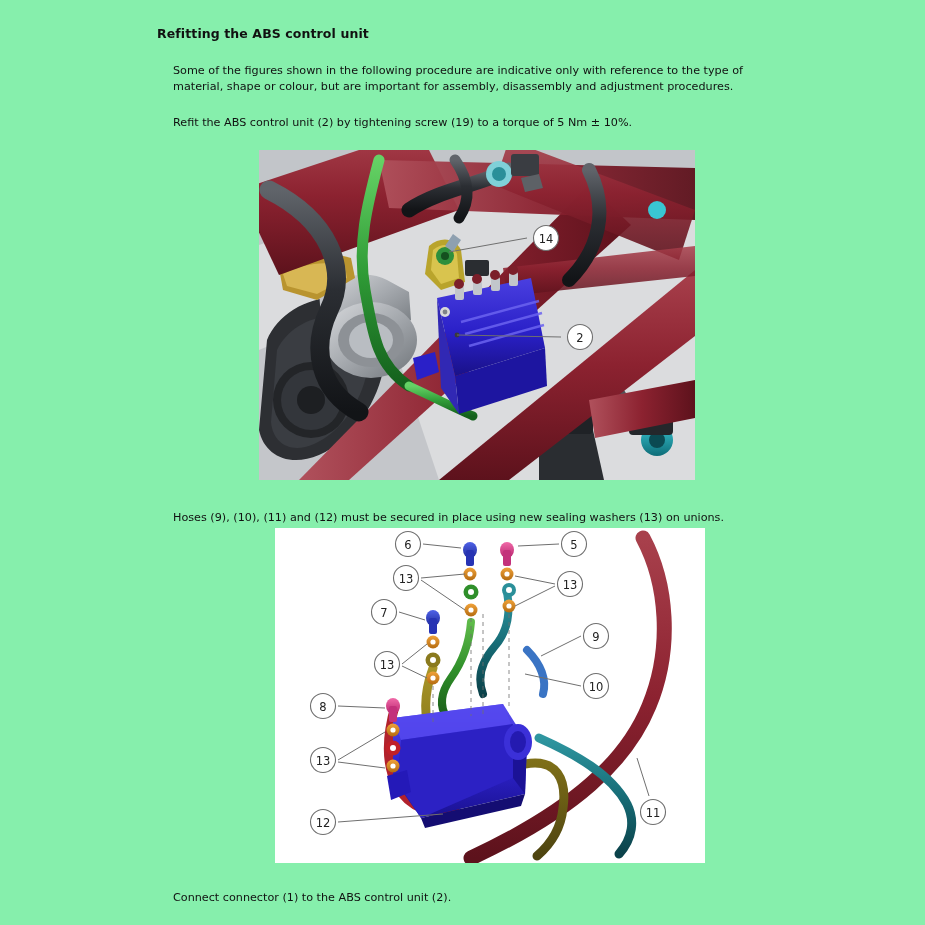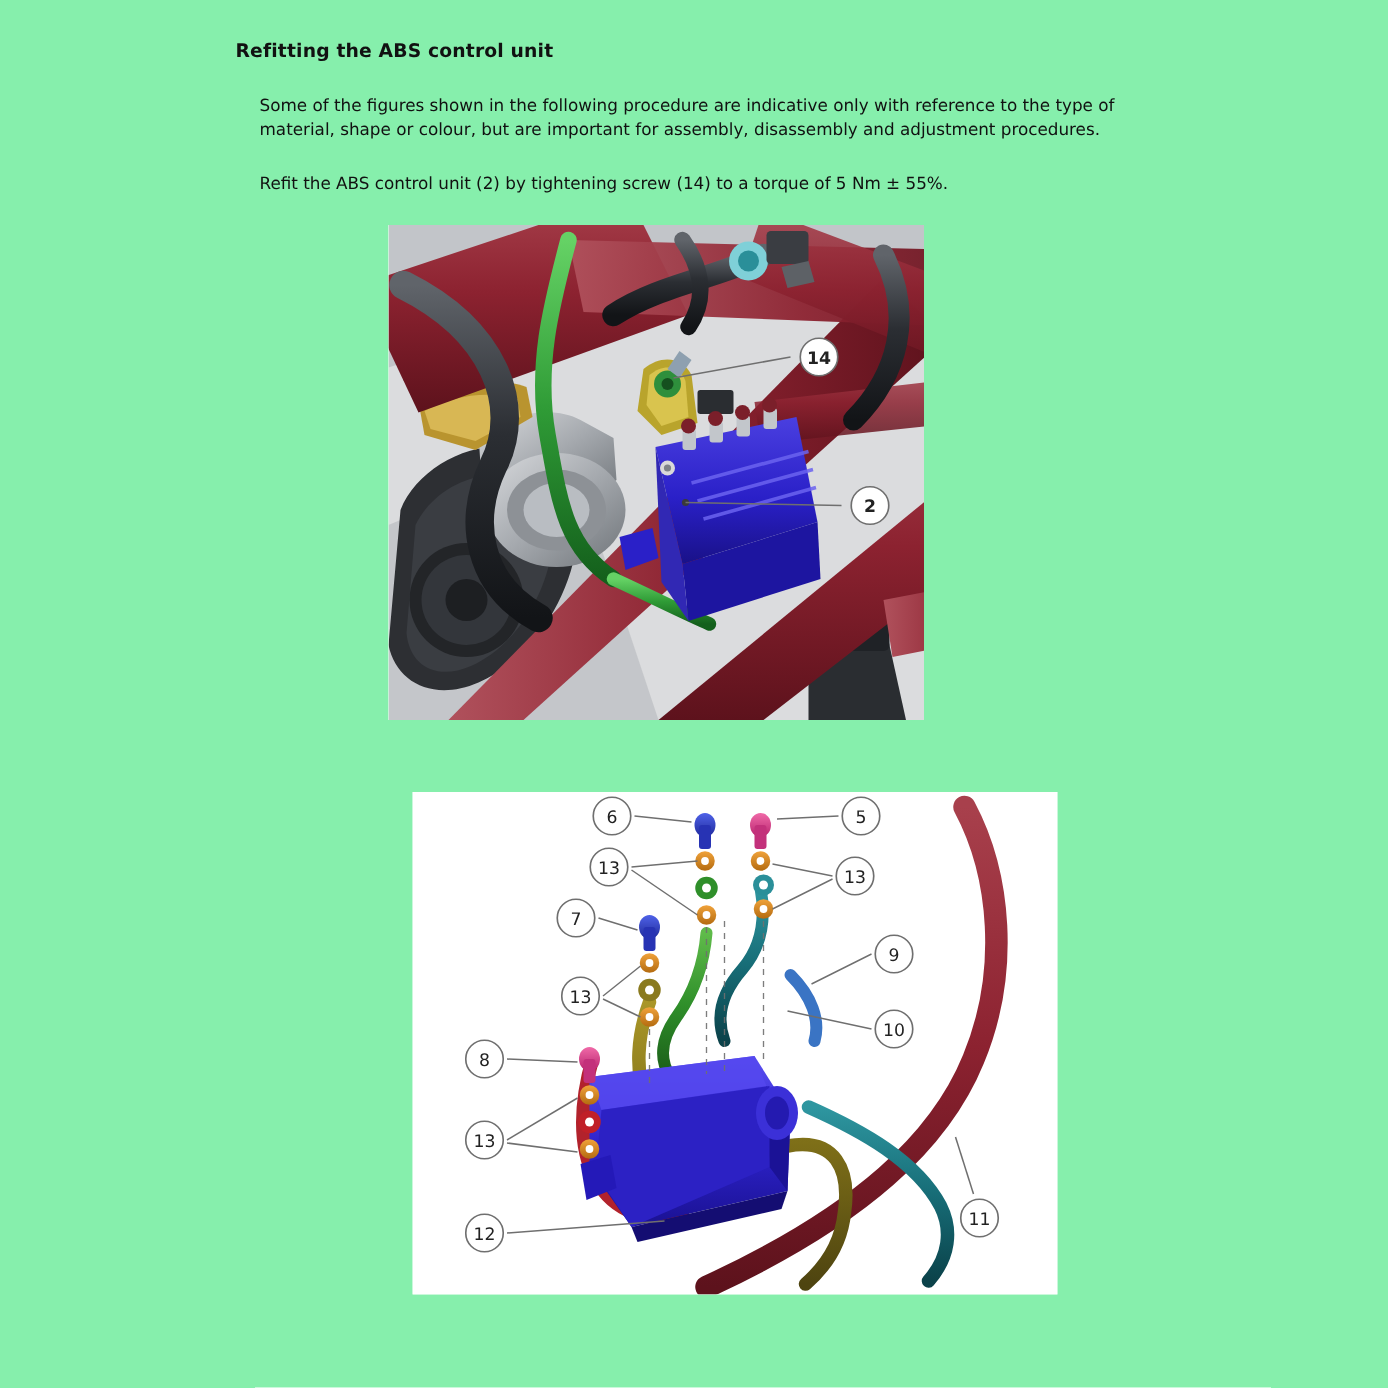--- a/index.html
+++ b/index.html
@@ -72,25 +72,24 @@
     margin: 16px;
   }
   .para.gap-top { margin-top: 20px; }
   .para.tight { margin-top: 0; }
 
   
   .fig1 {
     position: absolute;
     left: 259px;
     top: 150px;
-    width: 357px;
+    width: 436px;
     height: 330px;
     overflow: hidden;
     background: #ffffff;
-    font-weight: bold;
   }
   .fig2 {
     position: absolute;
     left: 275px;
     top: 528px;
     width: 430px;
     height: 335px;
     overflow: hidden;
     background: #ffffff;
   }
@@ -117,21 +116,21 @@
 </head>
 <body>
 
 <div class="page">
 
   <div class="content">
     <h1 class="doc-title">Refitting the ABS control unit</h1>
 
     <p class="para">Some of the figures shown in the following procedure are indicative only with reference to the type of material, shape or colour, but are important for assembly, disassembly and adjustment procedures.</p>
 
-    <p class="para gap-top">Refit the ABS control unit (2) by tightening screw (14) to a torque of 5 Nm ± 55%.</p>
+    <p class="para gap-top">Refit the ABS control unit (2) by tightening screw (19) to a torque of 5 Nm ± 10%.</p>
   </div>
 
   <div class="fig1">
     <svg width="436" height="330" viewBox="0 0 436 330">
       <defs>
         <linearGradient id="tubeRed" x1="0" y1="0" x2="0" y2="1">
           <stop offset="0%" stop-color="#a8404c"></stop>
           <stop offset="45%" stop-color="#8c2230"></stop>
           <stop offset="100%" stop-color="#5d121c"></stop>
         </linearGradient>
@@ -269,20 +268,21 @@
 
         <circle class="dot" cx="198" cy="185" r="2.4"></circle>
         <line class="leader" x1="198" y1="185" x2="302" y2="187"></line>
         <circle class="callout-circle" cx="321" cy="187" r="12.5"></circle>
         <text class="callout-text" x="321" y="187.5">2</text>
       </g>
     </svg>
   </div>
 
   <div style="position:absolute; left:157px; top:494px; width:640px;">
+    <p class="para">Hoses (9), (10), (11) and (12) must be secured in place using new sealing washers (13) on unions.</p>
   </div>
 
   <div class="fig2">
     <svg width="430" height="335" viewBox="0 0 430 335">
       <defs>
         <linearGradient id="f2blue" x1="0" y1="0" x2="0" y2="1">
           <stop offset="0%" stop-color="#5a4ff0"></stop>
           <stop offset="50%" stop-color="#2f24cf"></stop>
           <stop offset="100%" stop-color="#1a1192"></stop>
         </linearGradient>
@@ -448,14 +448,17 @@
       <line class="leader" x1="374" y1="268" x2="362" y2="230"></line>
       <circle class="callout-circle" cx="378" cy="284" r="12.5"></circle>
       <text class="callout-text" x="378" y="284.5">11</text>
 
       <line class="leader" x1="63" y1="294" x2="168" y2="286"></line>
       <circle class="callout-circle" cx="48" cy="294" r="12.5"></circle>
       <text class="callout-text" x="48" y="294.5">12</text>
     </svg>
   </div>
 
+  <div style="position:absolute; left:157px; top:874px; width:640px;">
+    <p class="para">Connect connector (1) to the ABS control unit (2).</p>
+  </div>
 
 </div>
 
 </body></html>

